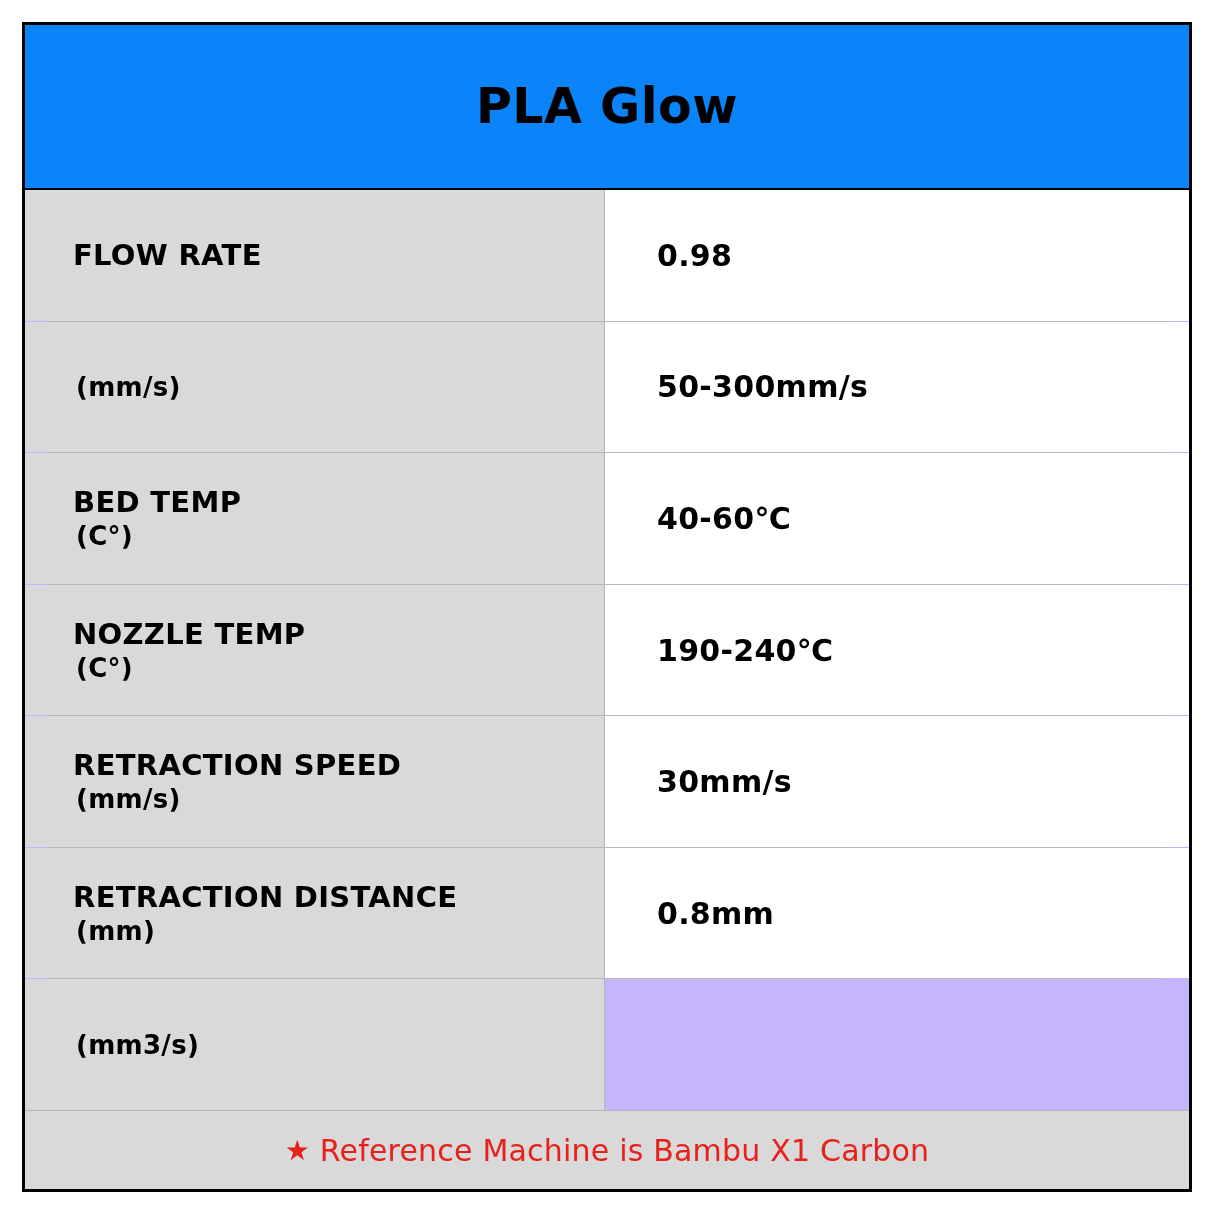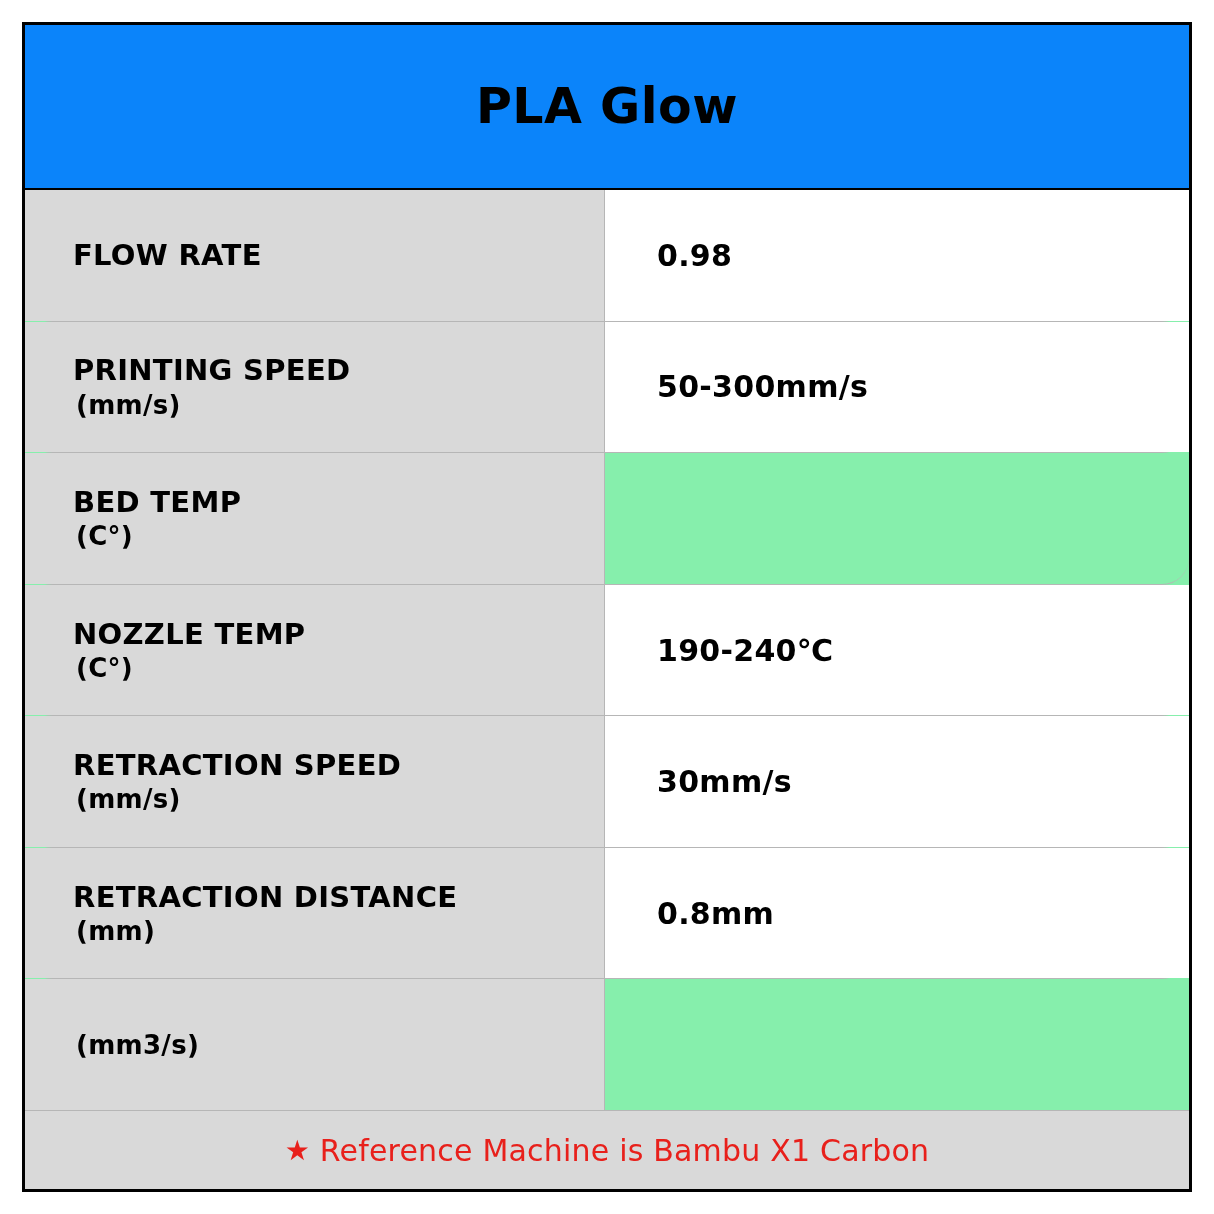--- a/index.html
+++ b/index.html
@@ -14,21 +14,21 @@
     overflow: hidden;
   }
   .card {
     position: absolute;
     left: 22px;
     top: 22px;
     width: 1170px;
     height: 1170px;
     box-sizing: border-box;
     border: 3px solid #000000;
-    background: #86efac;
+    background: #c4b5fd;
     display: flex;
     flex-direction: column;
   }
   .card-header {
     background: #0b84fa;
     height: 163px;
     flex: none;
     display: flex;
     align-items: center;
     justify-content: center;
@@ -131,31 +131,31 @@
 
     <div class="spec-row">
       <div class="spec-label">
         <span class="line1">FLOW RATE</span>
       </div>
       <div class="spec-value">0.98</div>
     </div>
 
     <div class="spec-row">
       <div class="spec-label">
-        <span class="line1">PRINTING SPEED</span>
         <span class="line2">(mm/s)</span>
       </div>
       <div class="spec-value">50-300mm/s</div>
     </div>
 
     <div class="spec-row">
       <div class="spec-label">
         <span class="line1">BED TEMP</span>
         <span class="line2">(C°)</span>
       </div>
+      <div class="spec-value">40-60℃</div>
     </div>
 
     <div class="spec-row">
       <div class="spec-label">
         <span class="line1">NOZZLE TEMP</span>
         <span class="line2">(C°)</span>
       </div>
       <div class="spec-value">190-240℃</div>
     </div>
 

